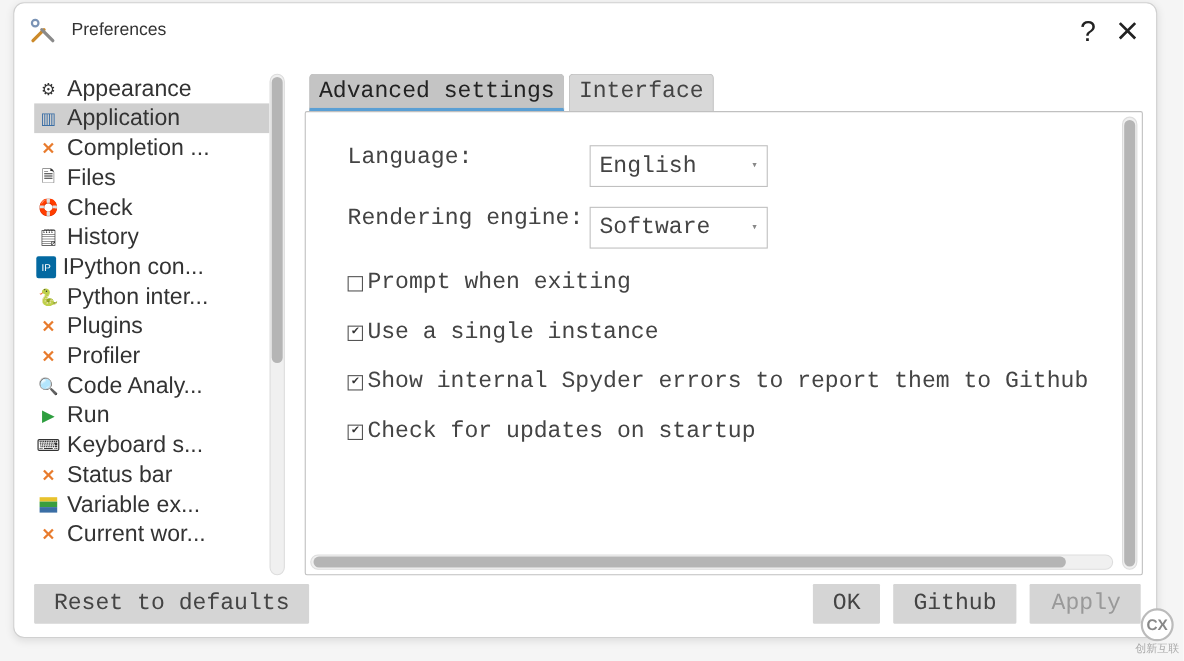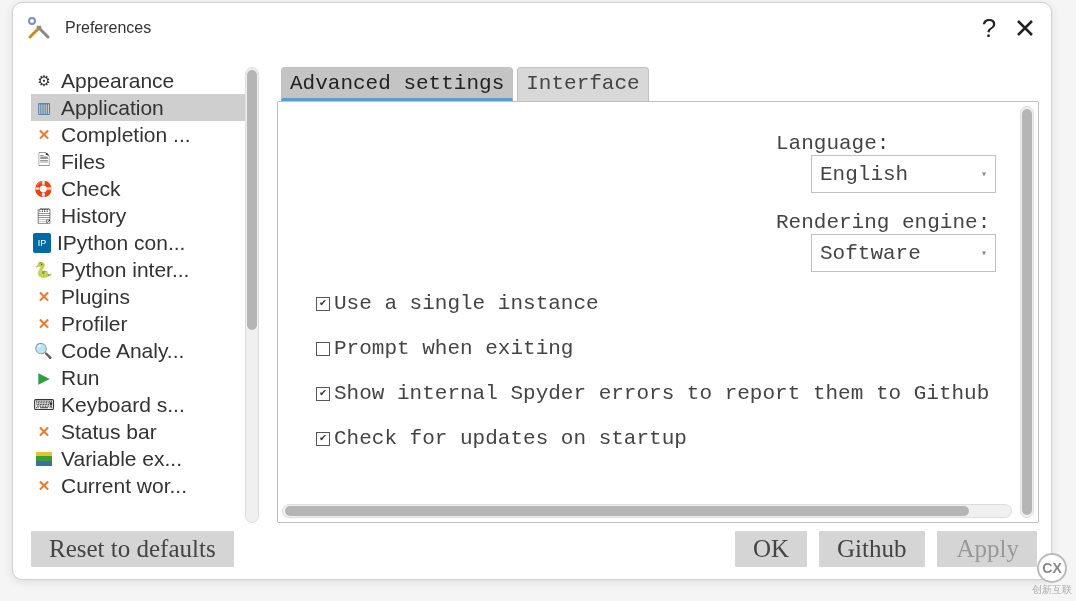--- a/index.html
+++ b/index.html
@@ -141,40 +141,38 @@
     flex: 1;
     padding: 30px 20px 20px 38px;
     font-family: "Courier New", monospace;
     font-size: 21px;
     color: #444;
     position: relative;
     overflow: hidden;
   }
   .form-row {
     display: flex;
-    align-items: flex-end;
+    align-items: flex-start;
     margin-bottom: 18px;
-    flex-direction: column;
   }
   .form-row .flabel {
     width: 220px;
   }
   .dropdown {
-    width: 185px;
+    width: 162px;
     height: 38px;
     border: 1px solid #c0c0c0;
     display: flex;
     align-items: center;
     padding: 0 8px;
     font-family: "Courier New", monospace;
     font-size: 21px;
     justify-content: space-between;
     cursor: pointer;
     background: #fff;
-    margin-left: 12px;
   }
   .dropdown .arrow {
     font-size: 10px;
     color: #888;
   }
   .chk-row {
     display: flex;
     align-items: center;
     margin: 20px 0 22px 0;
     gap: 4px;
@@ -217,22 +215,22 @@
     padding: 0 14px 8px 18px;
     gap: 12px;
   }
   .footer .spacer { flex: 1; }
   .btn {
     height: 36px;
     padding: 0 18px;
     background: #d5d5d5;
     border: none;
     border-radius: 1px;
-    font-family: Liberation Serif, serif;
-    font-size: 25px;
+    font-family: Liberation Mono, monospace;
+    font-size: 21px;
     color: #444;
     cursor: pointer;
     display: flex; align-items: center;
   }
   .btn.disabled { color: #999; padding-left: 20px; }
   .watermark {
     position: absolute;
     right: 4px; bottom: 4px;
     display: flex; flex-direction: column; align-items: center;
     font-size: 10px;
@@ -375,26 +373,26 @@
 
           <div class="form-row">
             <span class="flabel">Rendering engine:</span>
             <div class="dropdown">
               <span>Software</span>
               <span class="arrow">▾</span>
             </div>
           </div>
 
           <div class="chk-row">
+            <span class="chkbox"></span>
+            <span>Prompt when exiting</span>
+          </div>
+          <div class="chk-row">
             <span class="chkbox checked"></span>
             <span>Use a single instance</span>
-          </div>
-          <div class="chk-row">
-            <span class="chkbox"></span>
-            <span>Prompt when exiting</span>
           </div>
           <div class="chk-row">
             <span class="chkbox checked"></span>
             <span>Show internal Spyder errors to report them to Github</span>
           </div>
           <div class="chk-row">
             <span class="chkbox checked"></span>
             <span>Check for updates on startup</span>
           </div>
 

